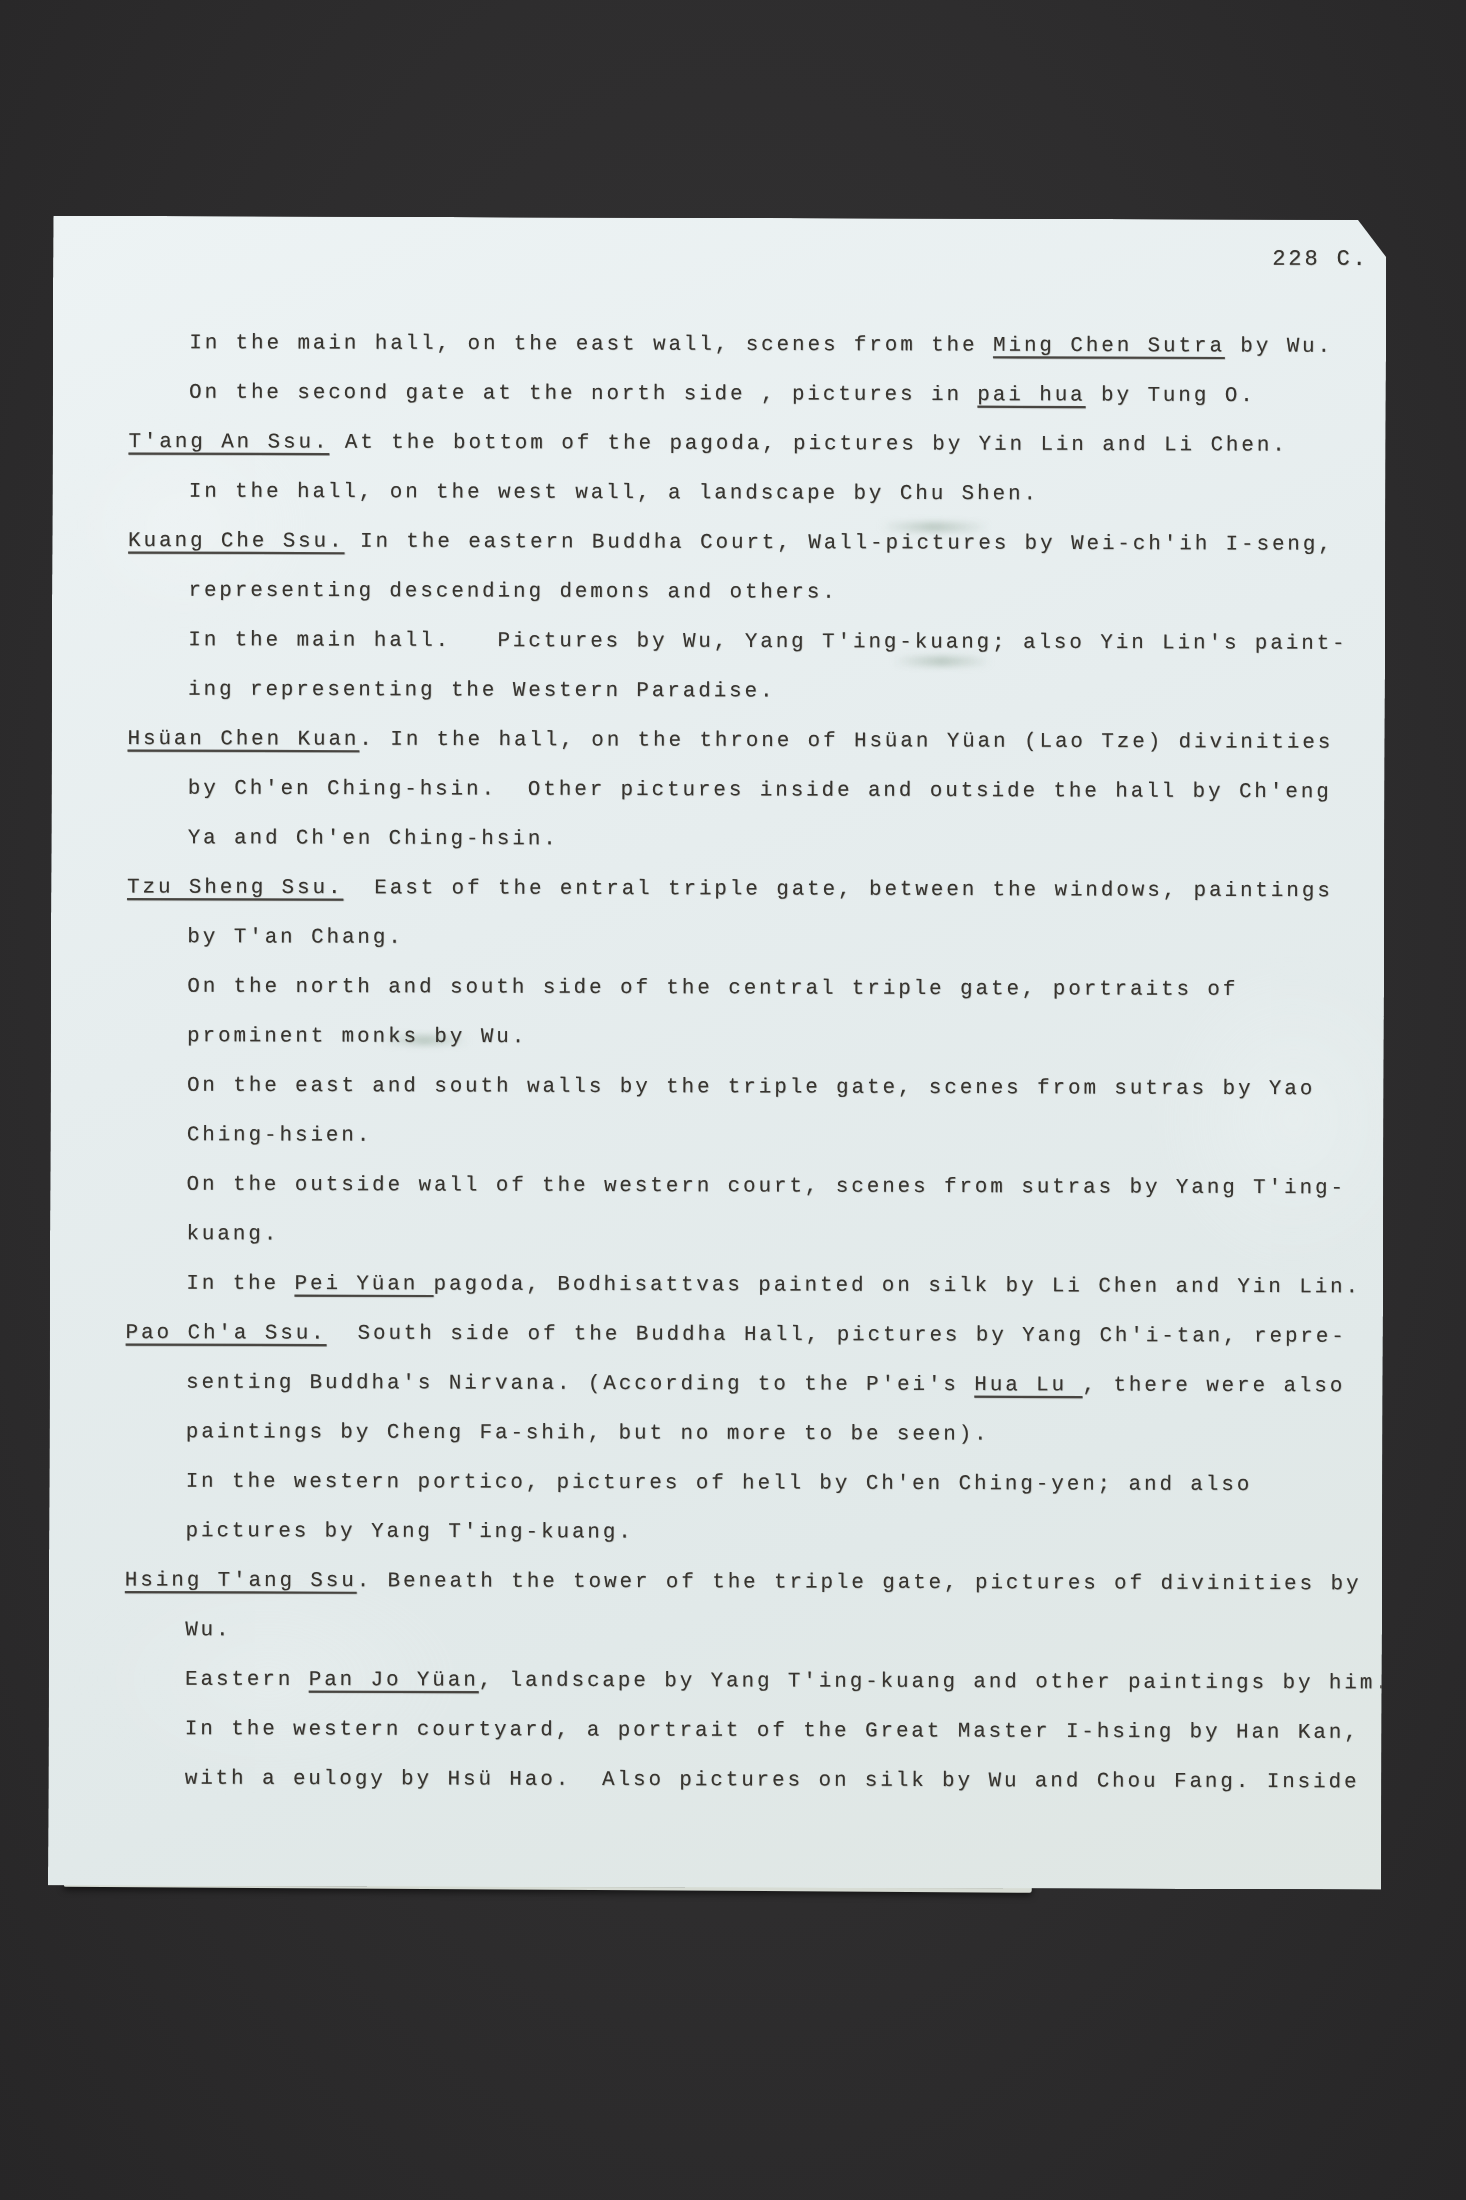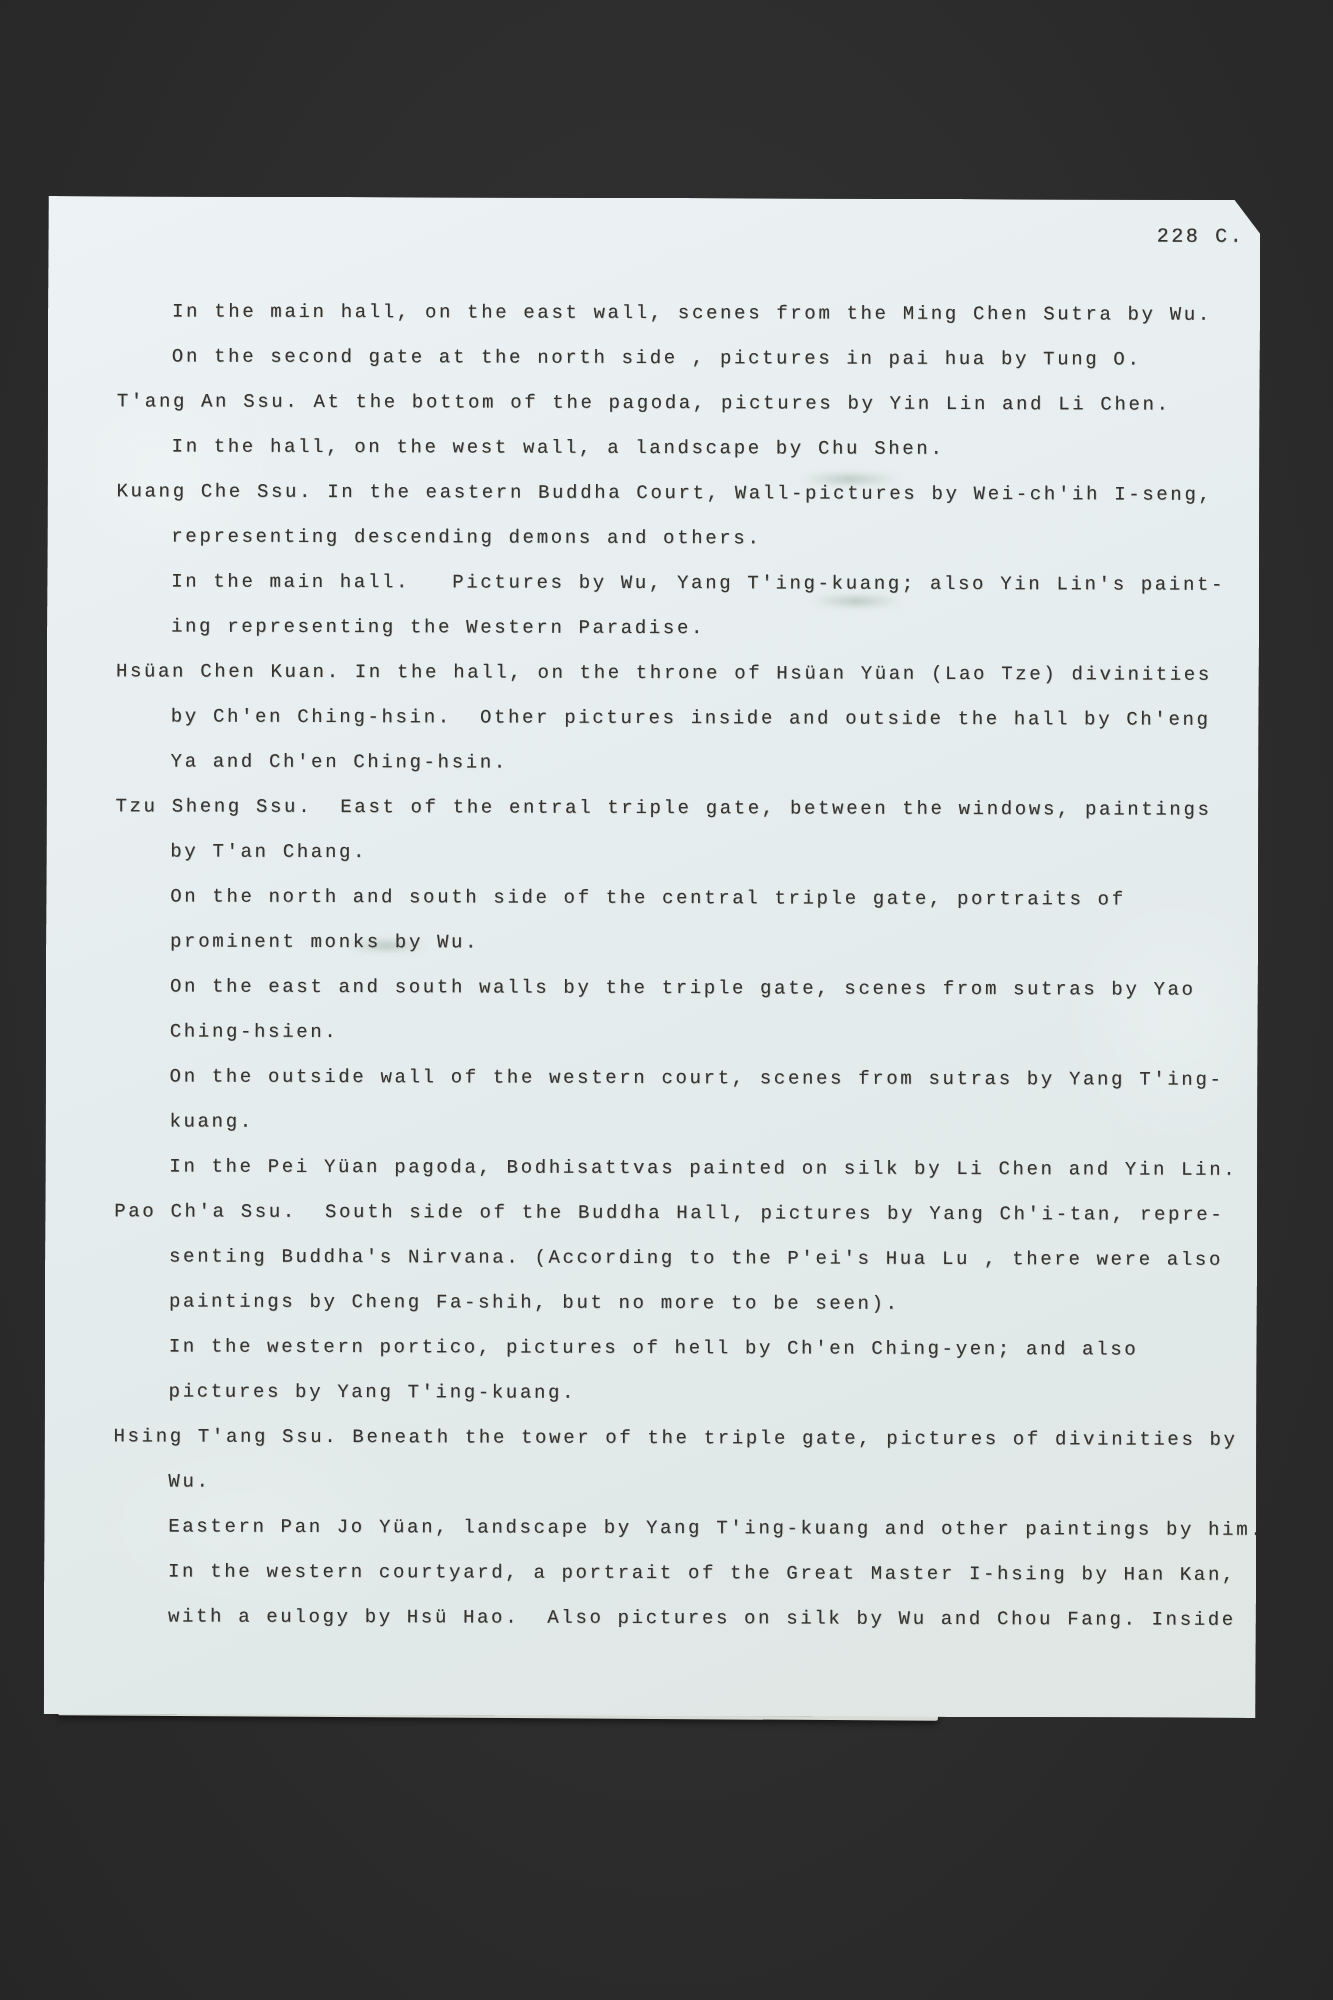--- a/index.html
+++ b/index.html
@@ -52,20 +52,21 @@
   .typed-lines{
     position:absolute;left:69px;top:93px;right:-30px;
     font-size:19px;letter-spacing:2.65px;
     line-height:45px;
     white-space:pre;
     text-shadow:.4px .4px .7px rgba(45,42,38,.4);
   }
   .line{height:45px;}
   .line.indent{padding-left:55px;}
   .u{
+    text-decoration:underline;
     text-decoration-thickness:2.2px;
     text-underline-offset:5px;
     text-decoration-color:rgba(55,52,47,.85);
   }
 </style>
 </head>
 <body>
 
 <div class="stage">
   <div class="under-sheet"></div>

